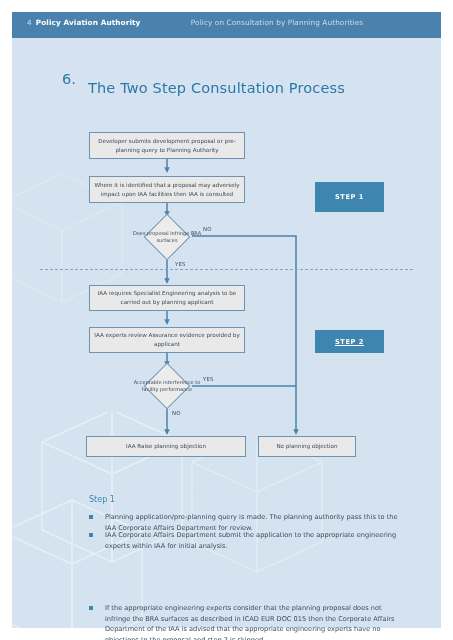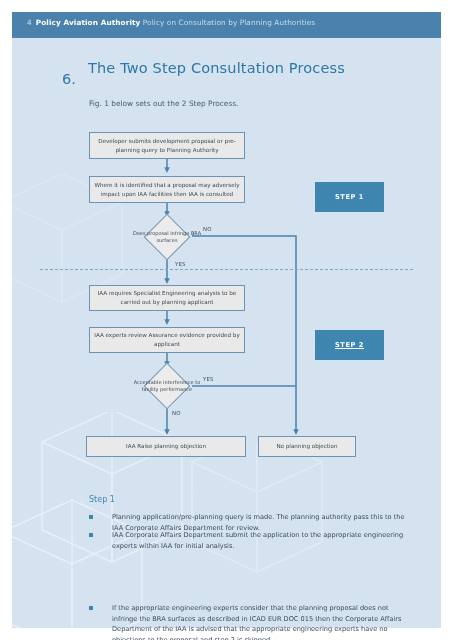--- a/index.html
+++ b/index.html
@@ -61,35 +61,36 @@
     color: #cfe0ee;
     font-weight: normal;
     margin-right: 4px;
   }
   #header-text .bold {
     font-weight: bold;
     color: #ffffff;
   }
   #header-text .light {
     color: #c6dcec;
+    margin-left: 48px;
   }
 
   
   #sec-num {
     position: absolute;
     left: 62px;
     top: 71px;
     font-size: 14.5px;
     color: #2d77a8;
     font-weight: normal;
   }
   #sec-title {
     position: absolute;
     left: 88px;
-    top: 60px;
+    top: 80px;
     font-size: 14.5px;
     color: #2d77a8;
     letter-spacing: .15px;
   }
   #intro-line {
     position: absolute;
     left: 89px;
     top: 99px;
     font-size: 7.4px;
     color: #4b5d6b;
@@ -193,21 +194,21 @@
   .bullet-mark {
     position: absolute;
     left: 0;
     top: 3px;
     width: 4px;
     height: 4px;
     background: #3e86b0;
   }
   .bullet-text {
     display: block;
-    margin-left: 23px;
+    margin-left: 16px;
   }
 </style>
 </head>
 <body>
 
 <div id="page">
 
   <div id="sheet">
 
     <svg class="wm" style="left:-30px; top:400px; width:290px; height:230px;" viewBox="0 0 290 230" xmlns="http://www.w3.org/2000/svg">
@@ -242,21 +243,20 @@
   </div>
 
   <div id="header-bar">
     <div id="header-text">
       <span class="pg">4</span><span class="bold">Policy Aviation Authority</span> <span class="light">Policy on Consultation by Planning Authorities</span>
     </div>
   </div>
 
   <div id="sec-num">6.</div>
   <div id="sec-title">The Two Step Consultation Process</div>
-  <div id="intro-line">Fig. 1 below sets out the 2 Step Process.</div>
   <div id="figure-caption">Figure 1. IAA 2 Step Process</div>
 
   <div id="flow">
 
     <svg style="position:absolute; left:0; top:0; width:453px; height:640px;" viewBox="0 0 453 640" xmlns="http://www.w3.org/2000/svg">
       <defs>
         <marker id="arw" markerWidth="7" markerHeight="7" refX="3.2" refY="3.3" orient="auto" markerUnits="userSpaceOnUse">
           <path d="M0.4,0.6 L6.2,3.3 L0.4,6.0 z" fill="#4a82ad"></path>
         </marker>
       </defs>
@@ -316,21 +316,21 @@
       <span>IAA Raise planning objection</span>
     </div>
 
     <div class="node" style="left:258px; top:436px; width:98px; height:21px;">
       <span>No planning objection</span>
     </div>
 
     <div class="step-badge" style="left:315px; top:182px; width:69px; height:30px;">
       <span>STEP 1</span>
     </div>
-    <div class="step-badge" style="left:315px; top:330px; width:69px; height:30px;text-decoration:underline;">
+    <div class="step-badge" style="left:315px; top:330px; width:69px; height:23px;text-decoration:underline;">
       <span>STEP 2</span>
     </div>
   </div>
 
   <div id="step1-heading">Step 1</div>
 
   <div class="bullet-row" style="top:512px;">
     <span class="bullet-mark"></span>
     <span class="bullet-text">Planning application/pre-planning query is made. The planning authority pass this to the IAA Corporate Affairs Department for review.</span>
   </div>

